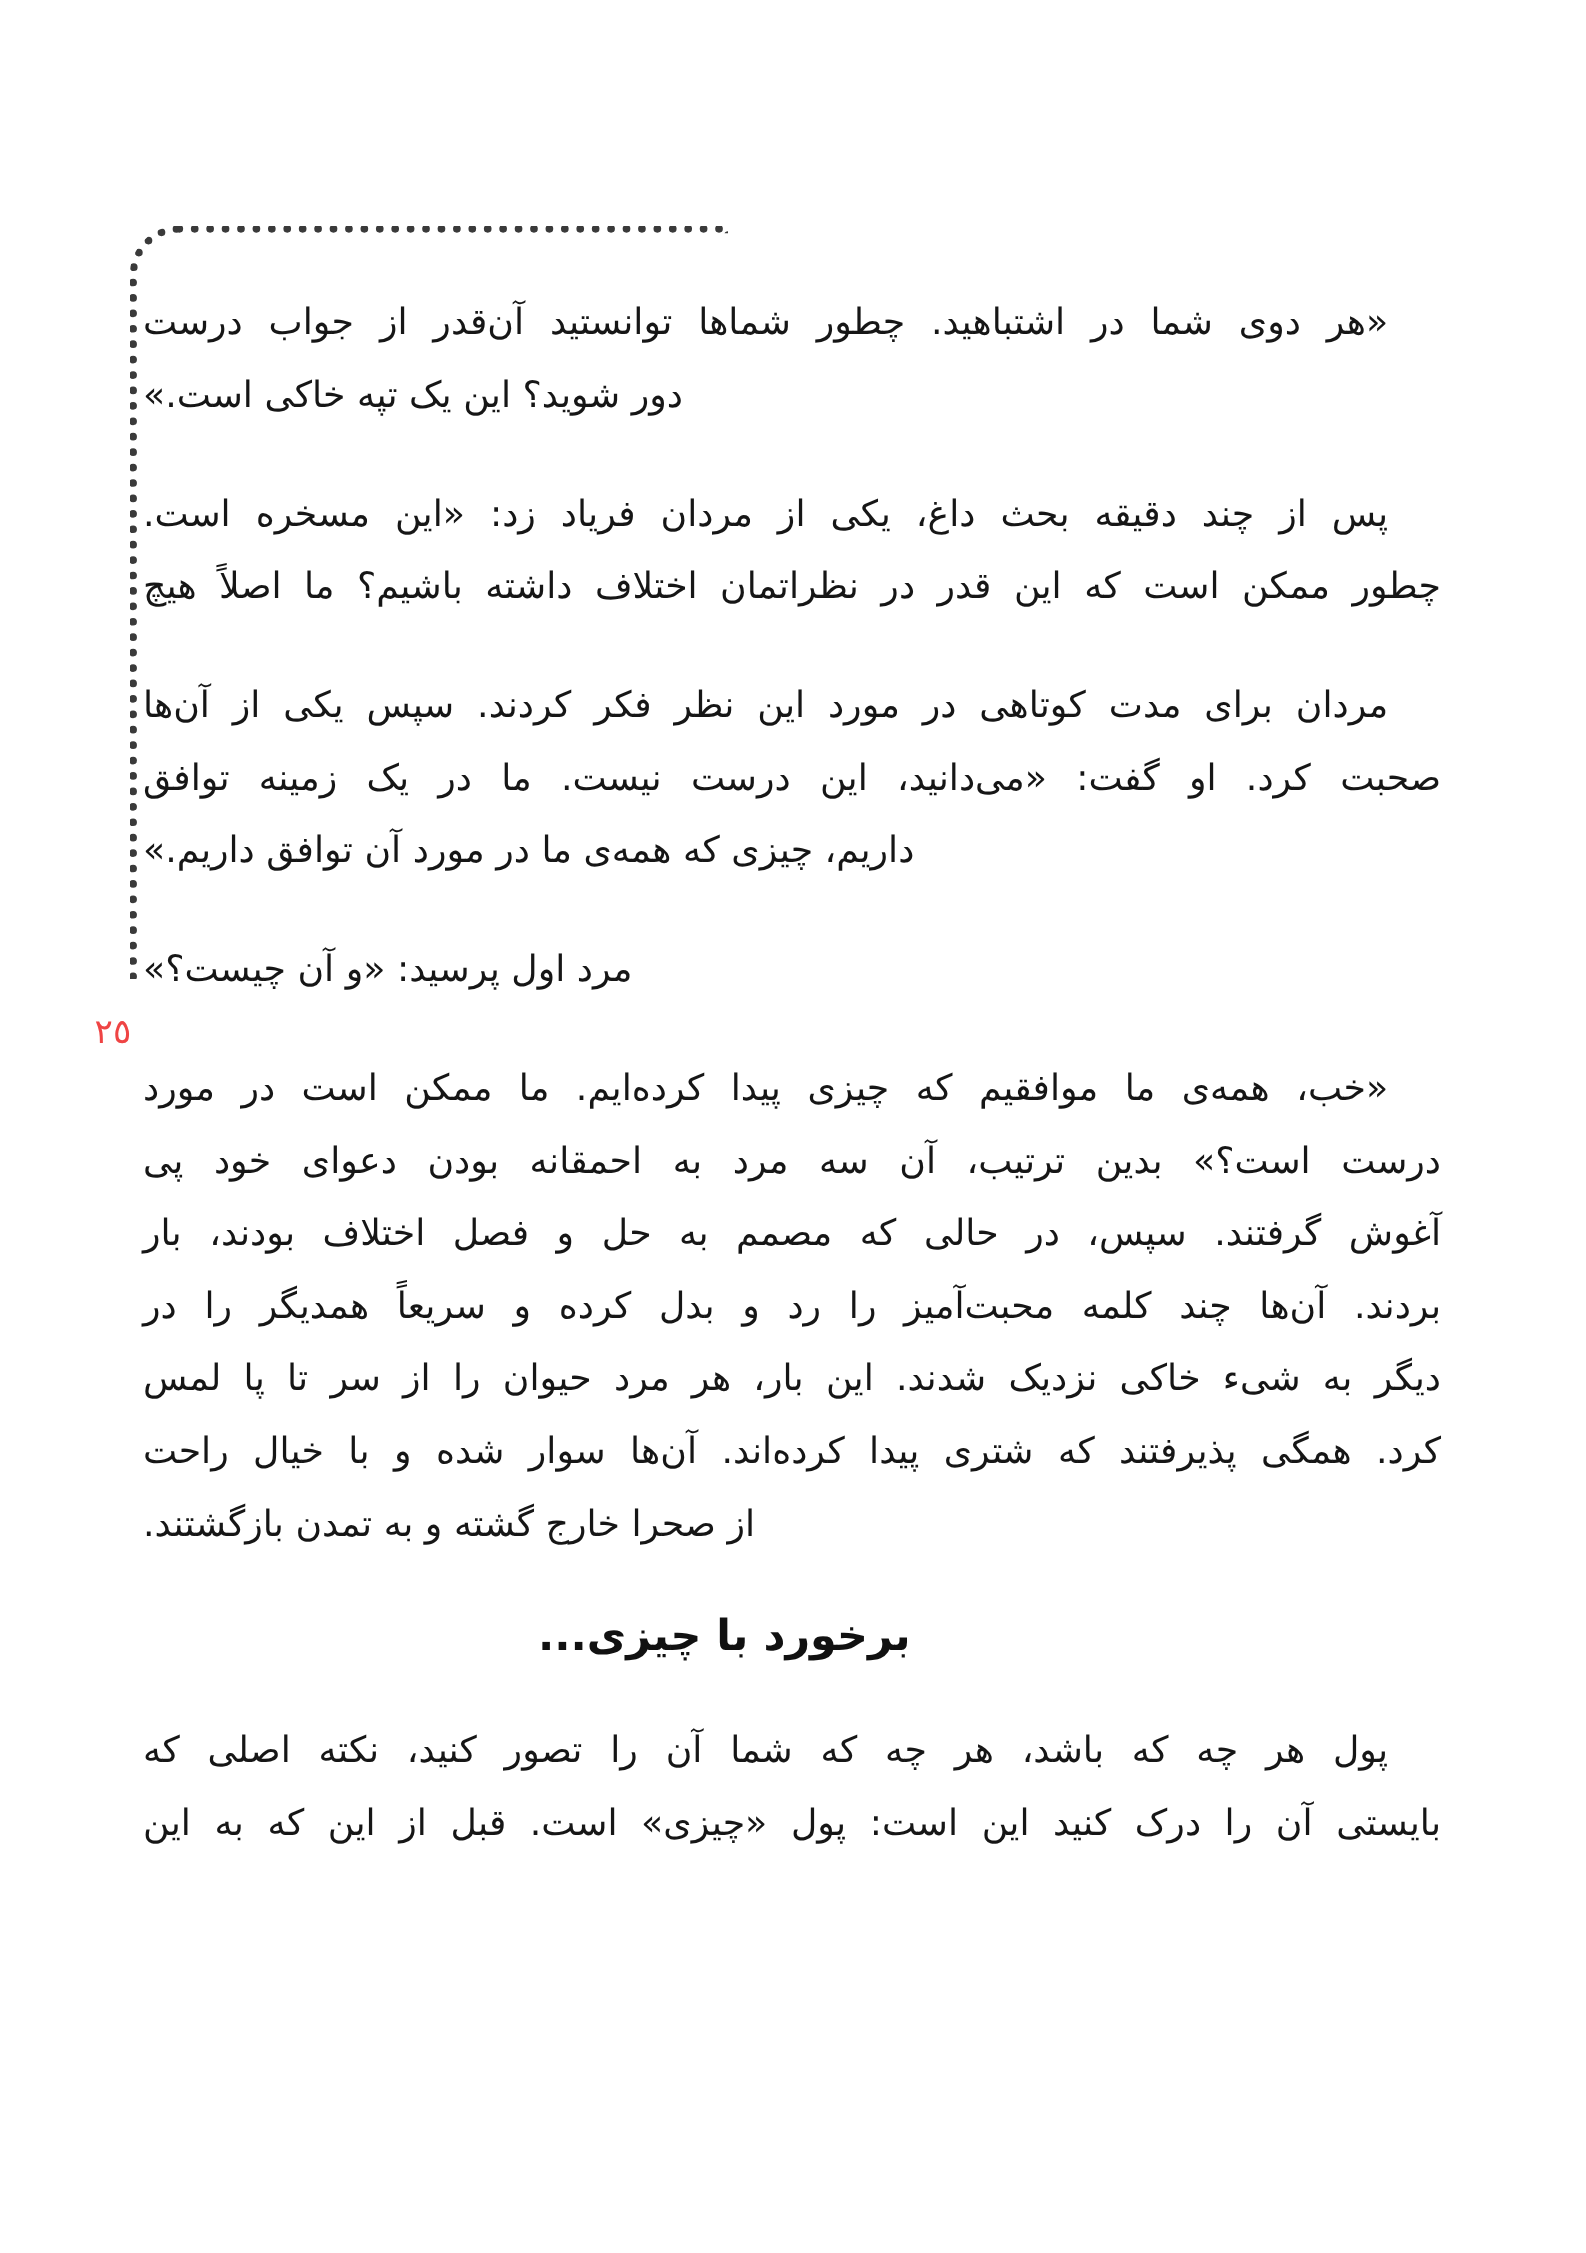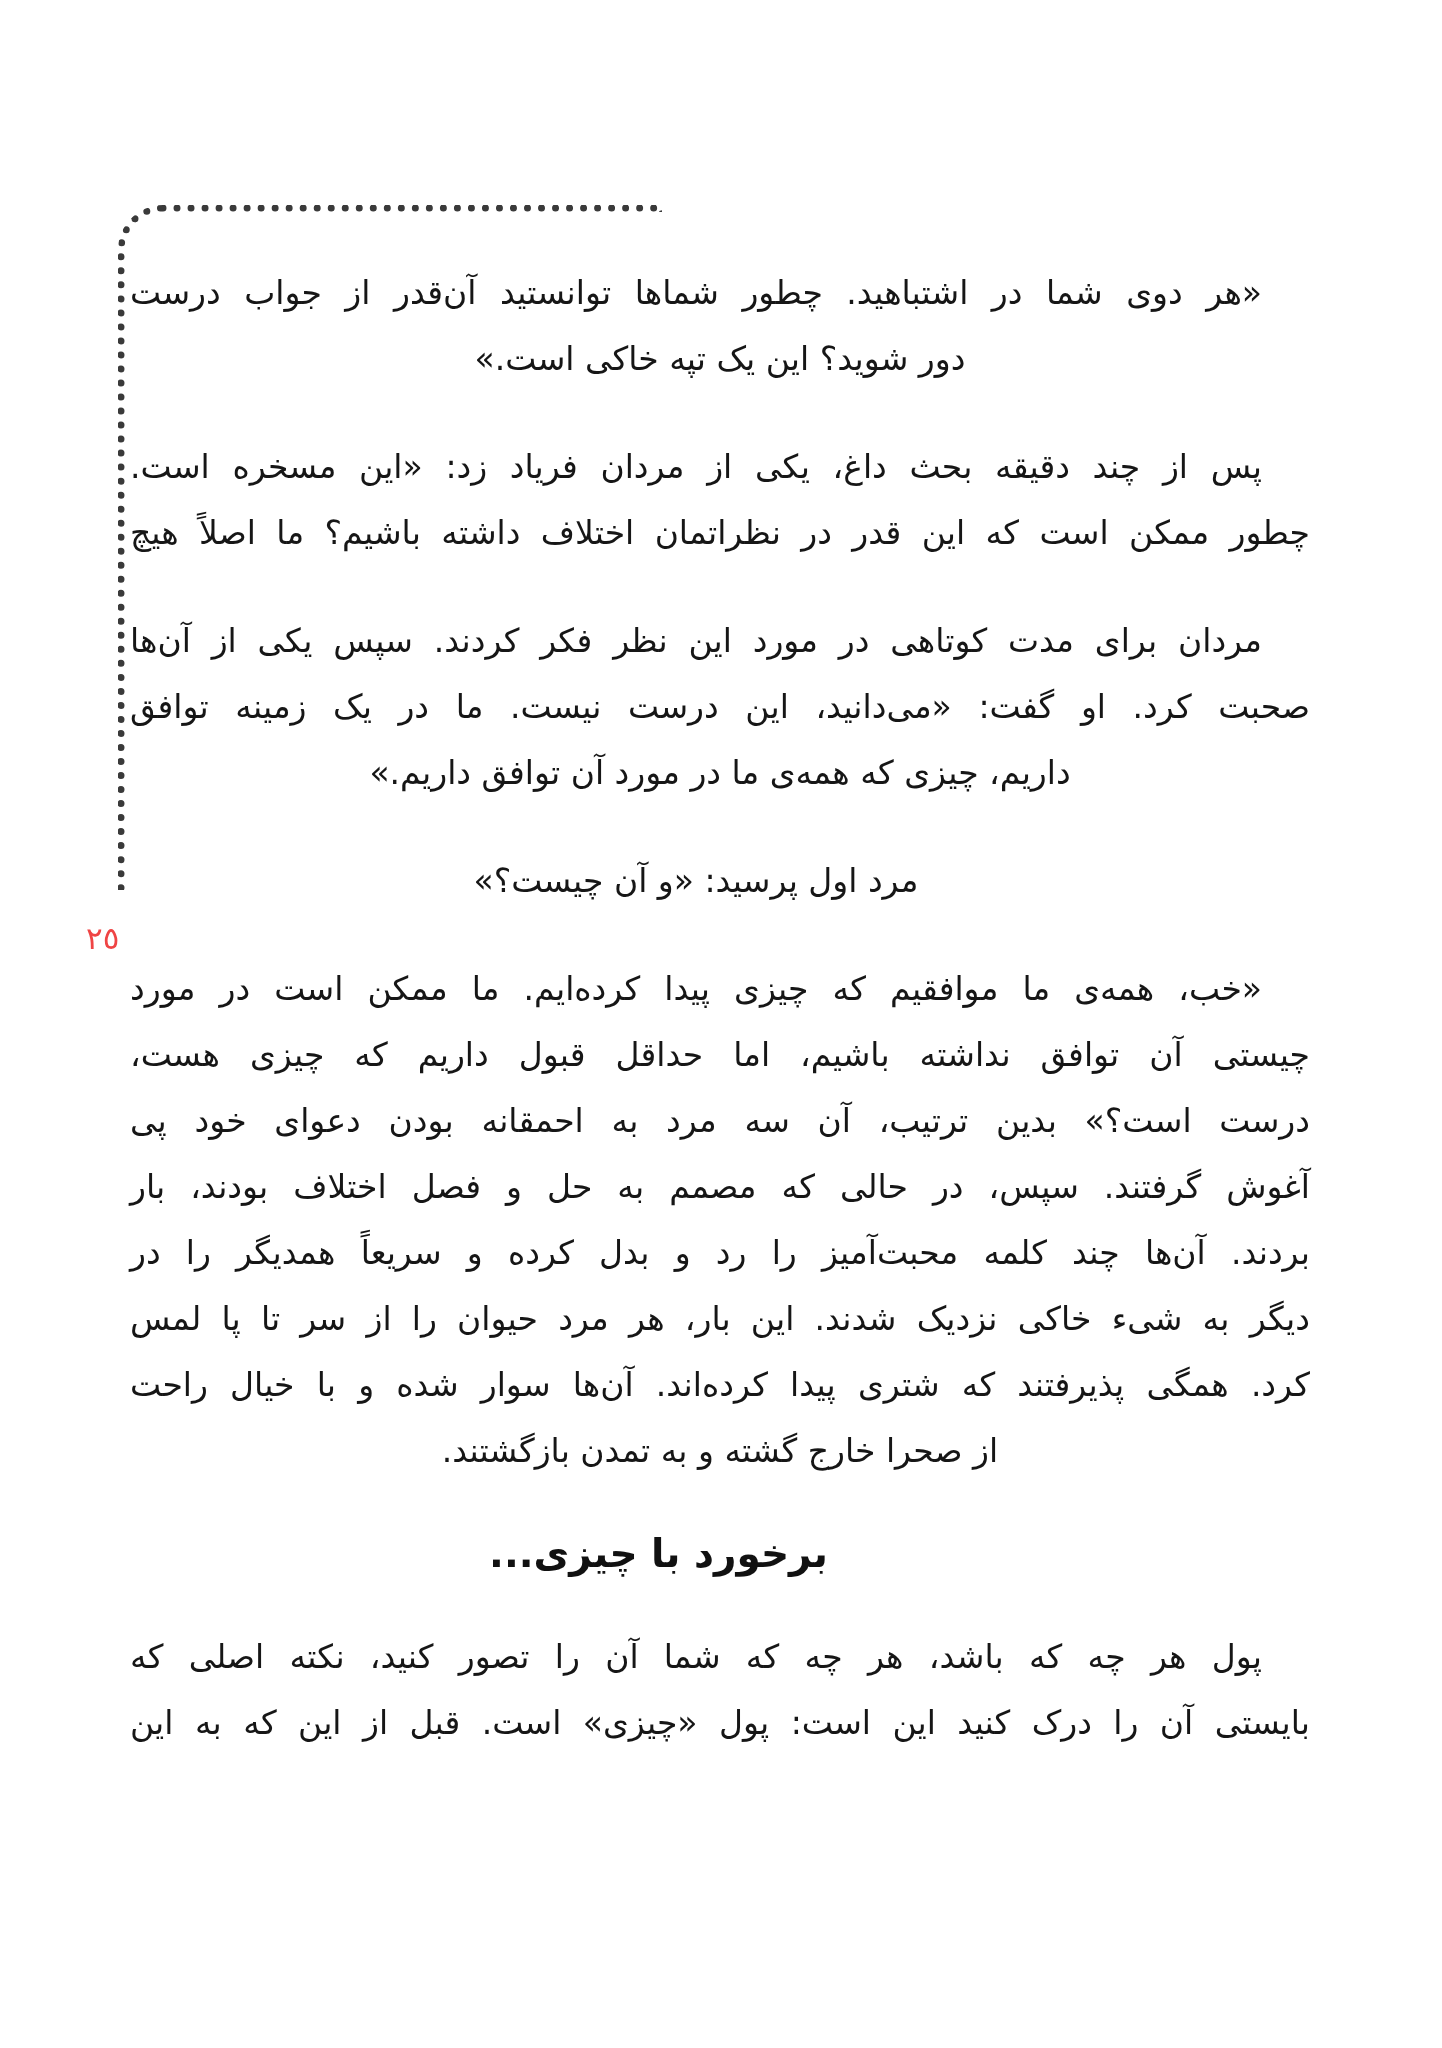--- a/index.html
+++ b/index.html
@@ -49,21 +49,21 @@
     font-size: 33px;
     letter-spacing: -0.3px;
     line-height: 66px;
   }
   .para {
     margin: 0 0 42px 0;
     padding: 0;
   }
   .line {
     display: block;
-    text-align: center;
+    text-align: left;
   }
   .line.j {
     text-align: justify;
     text-align-last: justify;
   }
   .line.first {
     padding-right: 48px;
   }
   .heading {
     margin: 0 0 42px 0;
@@ -101,21 +101,20 @@
       <span class="line j">صحبت کرد. او گفت: «می‌دانید، این درست نیست. ما در یک زمینه توافق</span>
       <span class="line">داریم، چیزی که همه‌ی ما در مورد آن توافق داریم.»</span>
     </p>
 
     <p class="para">
       <span class="line first">مرد اول پرسید: «و آن چیست؟»</span>
     </p>
 
     <p class="para">
       <span class="line j first">«خب، همه‌ی ما موافقیم که چیزی پیدا کرده‌ایم. ما ممکن است در مورد</span>
-      <span class="line j">چیستی آن توافق نداشته باشیم، اما حداقل قبول داریم که چیزی هست،</span>
       <span class="line j">درست است؟» بدین ترتیب، آن سه مرد به احمقانه بودن دعوای خود پی</span>
       <span class="line j">آغوش گرفتند. سپس، در حالی که مصمم به حل و فصل اختلاف بودند، بار</span>
       <span class="line j">بردند. آن‌ها چند کلمه محبت‌آمیز را رد و بدل کرده و سریعاً همدیگر را در</span>
       <span class="line j">دیگر به شیء خاکی نزدیک شدند. این بار، هر مرد حیوان را از سر تا پا لمس</span>
       <span class="line j">کرد. همگی پذیرفتند که شتری پیدا کرده‌اند. آن‌ها سوار شده و با خیال راحت</span>
       <span class="line">از صحرا خارج گشته و به تمدن بازگشتند.</span>
     </p>
 
     <h2 class="heading">برخورد با چیزی...</h2>
 

